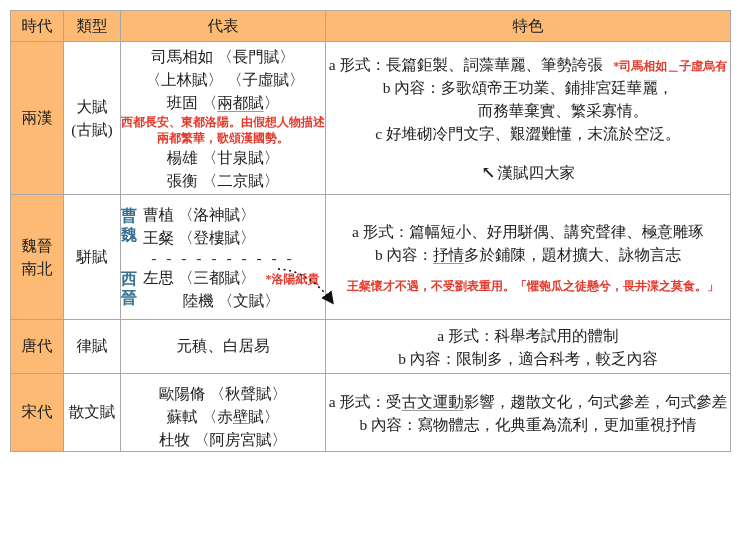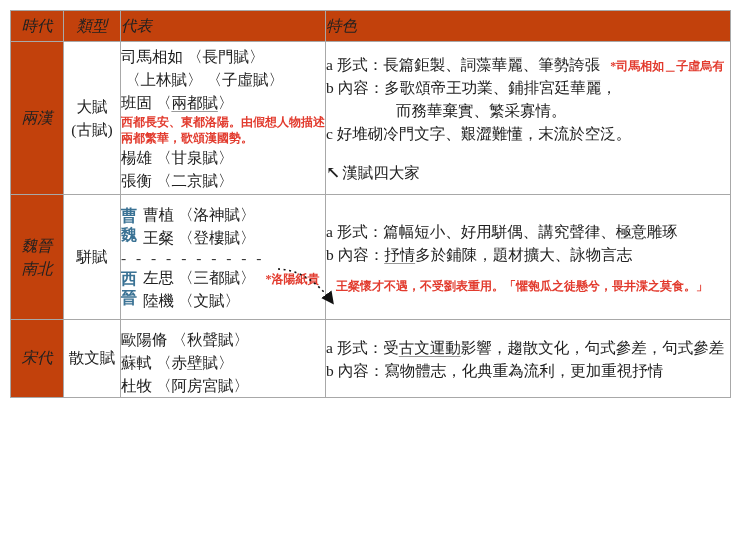--- a/index.html
+++ b/index.html
@@ -17,23 +17,23 @@
     border-collapse: collapse;
     table-layout: fixed;
     font-size: 15.5px;
   }
   .fu-table td, .fu-table th {
     border: 1px solid #a8a8a8;
     padding: 0;
     font-weight: normal;
     vertical-align: middle;
   }
-  .shade { background: #c2410c; font-style: italic; }
+  .shade { background: #fdba74; }
   .c-center { text-align: center; }
-  .c-left { text-align: left; padding-left: 8px; padding-right: 6px; }
+  .c-left { text-align: center; padding-left: 8px; padding-right: 6px; }
   .v-top { vertical-align: top; padding-top: 8px; padding-bottom: 6px; margin-left: 15px; }
   .tline { line-height: 23px; white-space: nowrap; }
   .note {
     color: #e23b2e; font-weight: bold;
     font-size: 12px; line-height: 16px;
     white-space: nowrap;
   }
   .note-inline { margin-left: 10px; }
   .u { text-decoration: underline; text-decoration-color: #9a9a9a; text-underline-offset: 3px; }
   .indent-b { padding-left: 70px; }
@@ -120,20 +120,29 @@
         </div>
       </td>
       <td class="c-left v-top">
         <div class="tline">a 形式：篇幅短小、好用駢偶、講究聲律、極意雕琢</div>
         <div class="tline"><span>b 內容：</span><span class="u">抒情</span><span>多於鋪陳，題材擴大、詠物言志</span></div>
         <div class="gap-sm"></div>
         <div class="note" style="margin-left:10px">王粲懷才不遇，不受劉表重用。「懼匏瓜之徒懸兮，畏井渫之莫食。」</div>
       </td>
     </tr>
 
+    <tr style="height:54px">
+      <td class="shade c-center">唐代</td>
+      <td class="c-center">律賦</td>
+      <td class="c-left v-top">元稹、白居易</td>
+      <td class="c-left">
+        <div class="tline">a 形式：科舉考試用的體制</div>
+        <div class="tline">b 內容：限制多，適合科考，較乏內容</div>
+      </td>
+    </tr>
 
     <tr style="height:78px">
       <td class="shade c-center">宋代</td>
       <td class="c-center">散文賦</td>
       <td class="c-left v-top" style="padding-top:8px">
         <div class="tline">歐陽脩 〈秋聲賦〉</div>
         <div class="tline">蘇軾 〈赤壁賦〉</div>
         <div class="tline">杜牧 〈阿房宮賦〉</div>
       </td>
       <td class="c-left">

